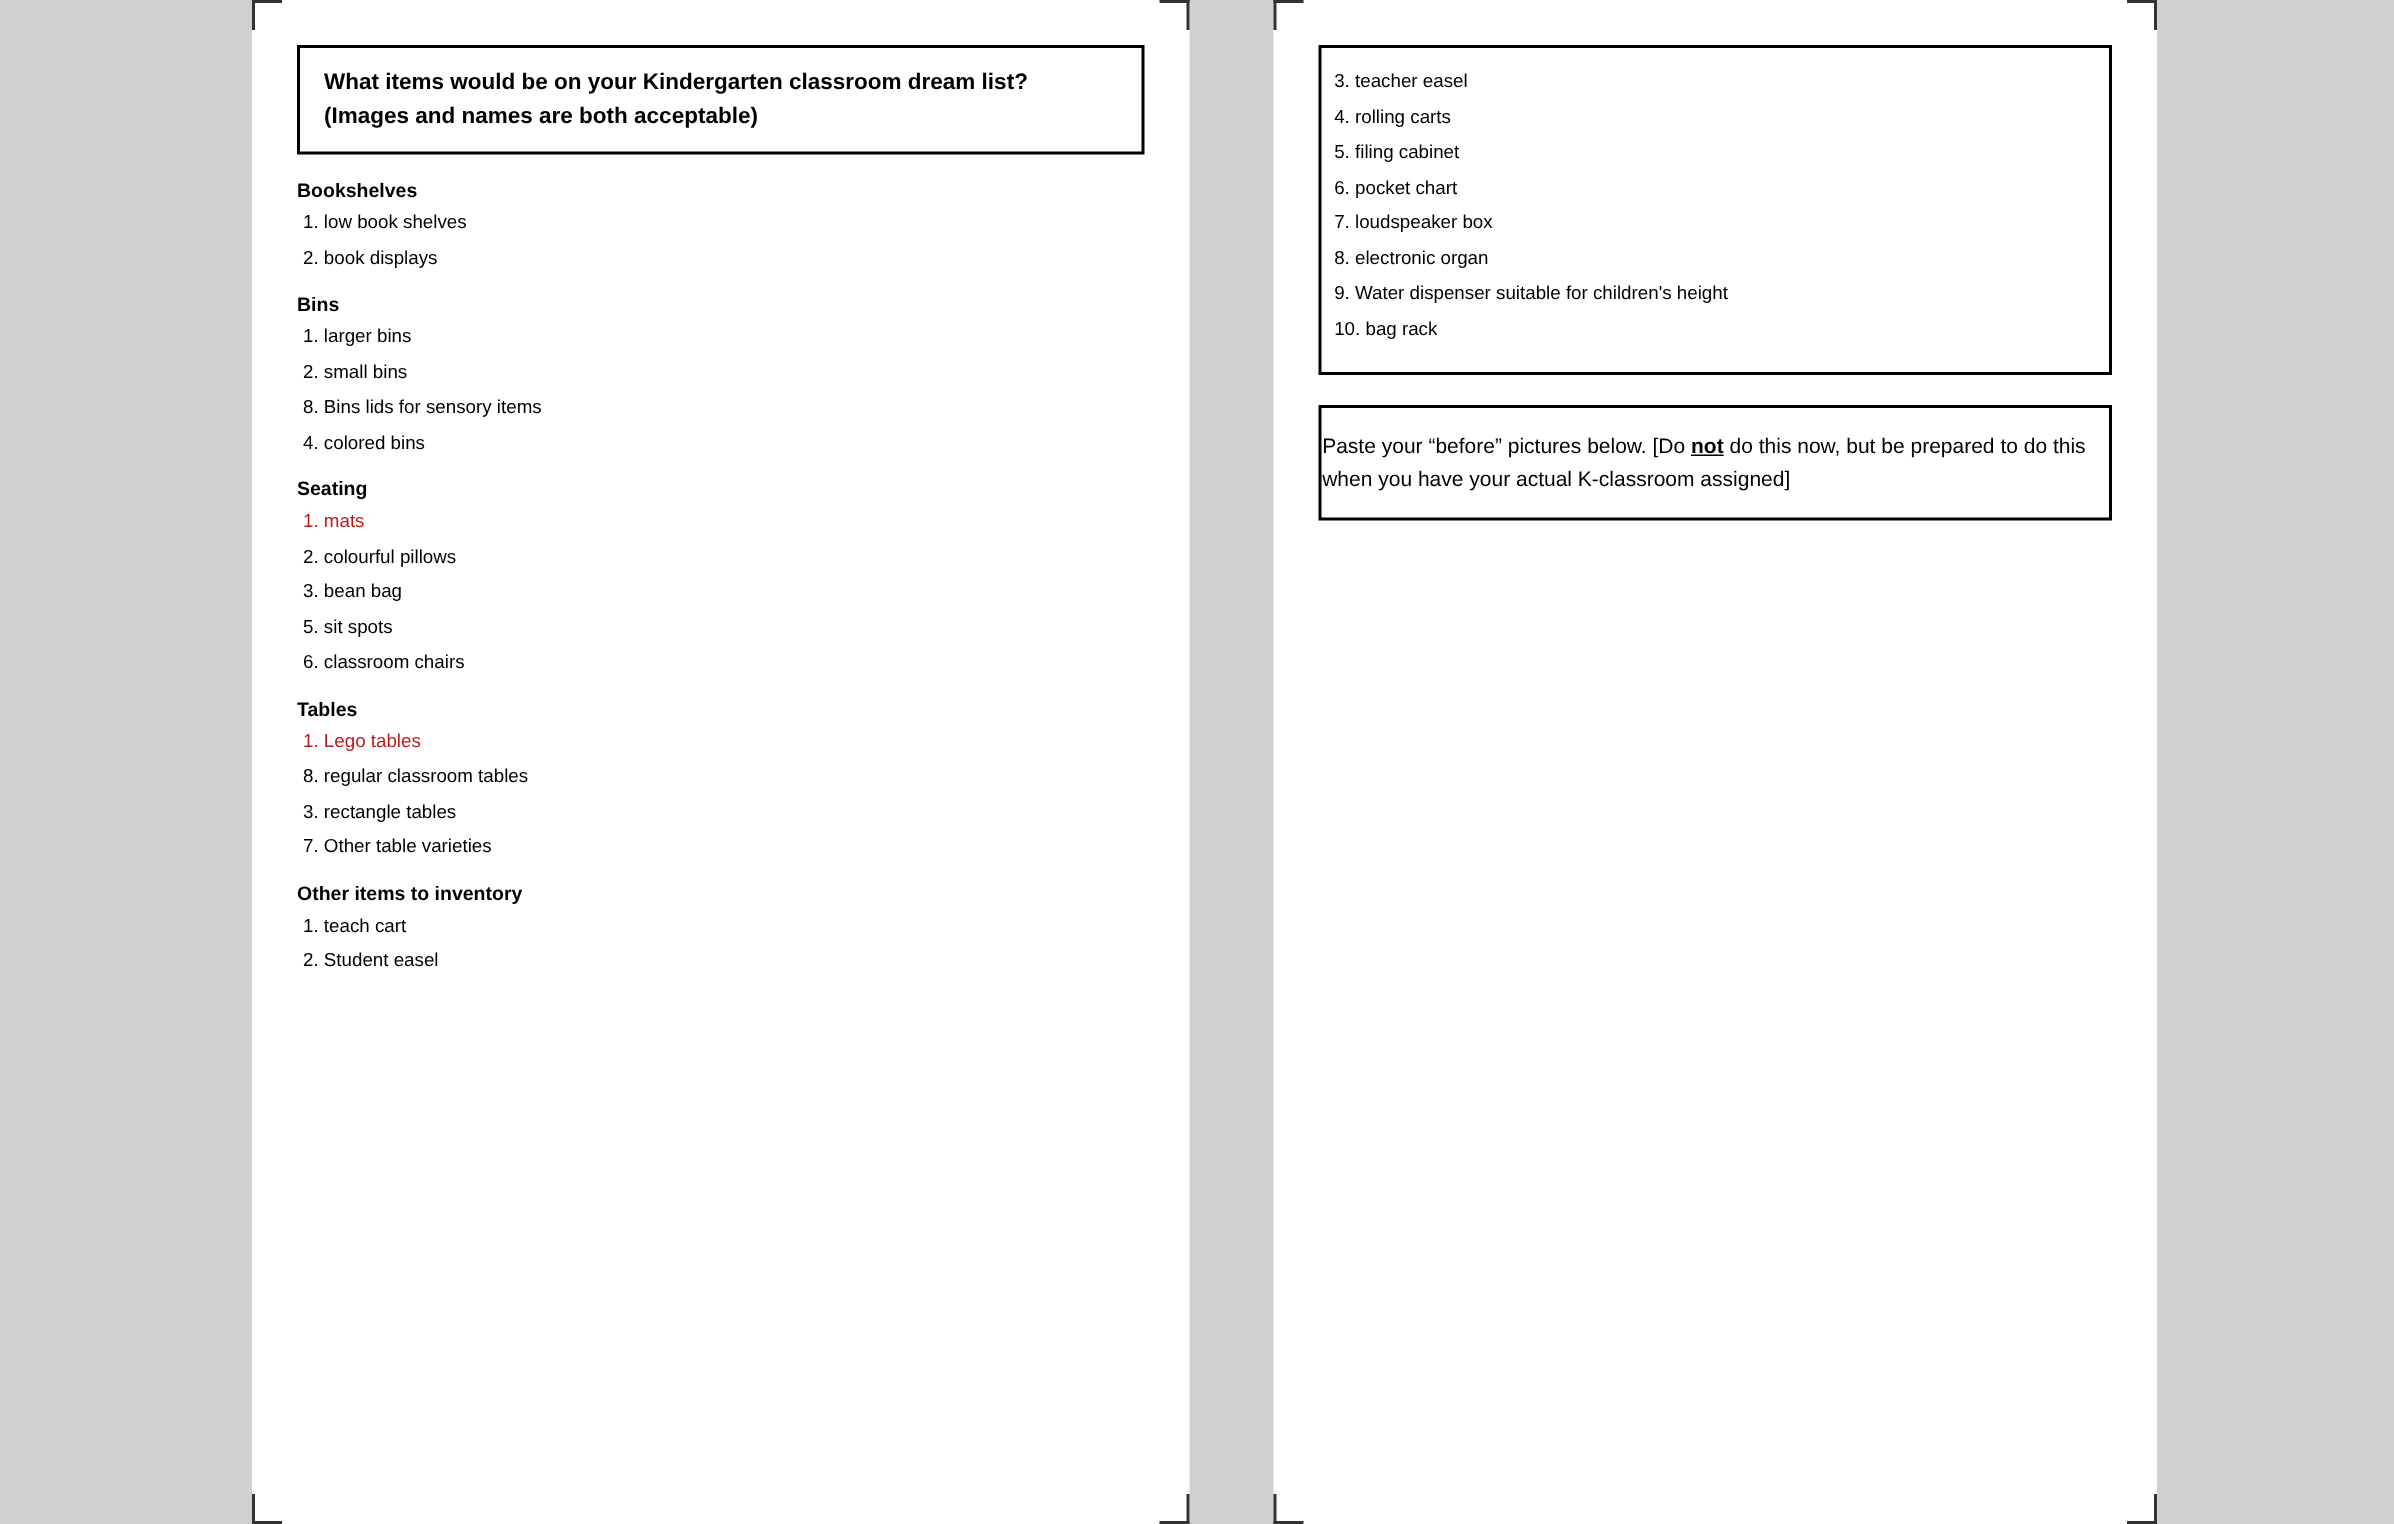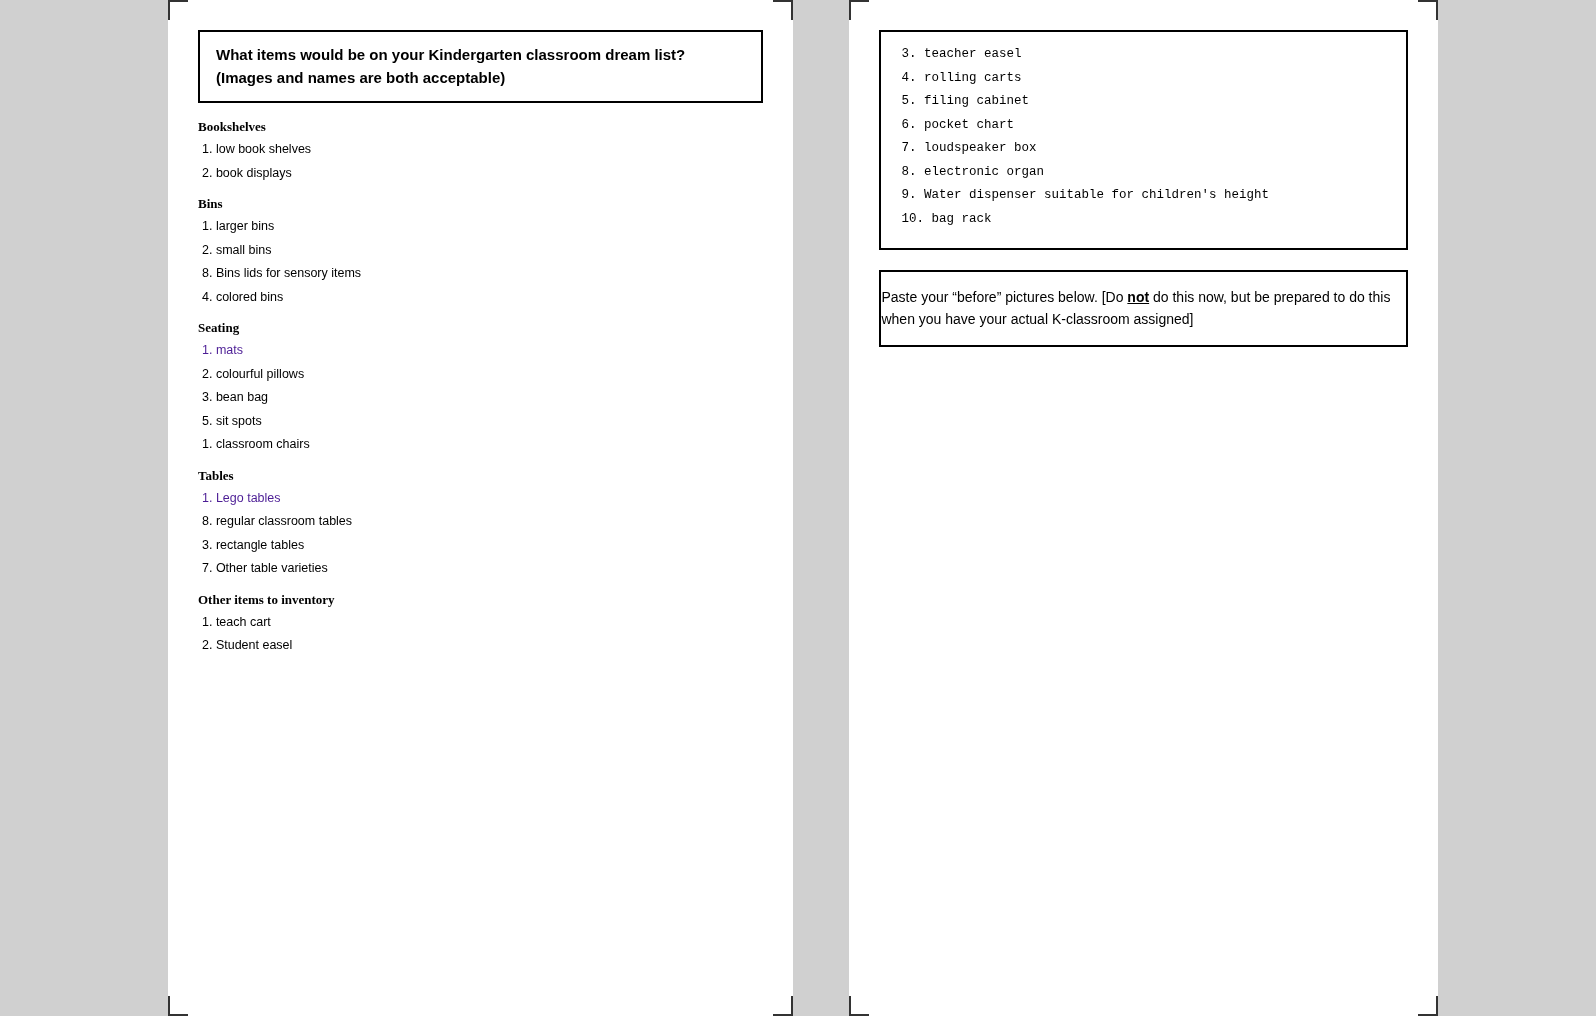--- a/index.html
+++ b/index.html
@@ -95,44 +95,42 @@
       font-size: 15px;
       font-weight: bold;
       line-height: 1.5;
     }
 
     .section-header {
       font-weight: bold;
       font-size: 13px;
       margin-top: 14px;
       margin-bottom: 6px;
-      font-family: Liberation Serif, serif;
     }
 
     .list-item {
       font-size: 12.5px;
       margin-bottom: 6px;
       margin-left: 4px;
       line-height: 1.4;
     }
 
     .list-item-red {
-      color: #4c1d95;
+      color: #b91c1c;
       font-size: 12.5px;
       margin-bottom: 6px;
       margin-left: 4px;
       line-height: 1.4;
     }
 
     .right-section-box {
       border: 2px solid #000;
-      padding: 14px 16px;
+      padding: 14px 4px;
       margin-top: 10px;
       margin-bottom: 8px;
-      font-family: Liberation Mono, monospace;
     }
 
     .paste-box {
       border: 2.5px solid #000;
       padding: 14px 0;
       margin-top: 20px;
     }
 
     .paste-text {
       font-size: 14px;
@@ -175,21 +173,21 @@
     <div class="list-item"><span>1. larger bins</span></div>
     <div class="list-item"><span>2. small bins</span></div>
     <div class="list-item"><span>8. Bins lids for sensory items</span></div>
     <div class="list-item"><span>4. colored bins</span></div>
 
     <div class="section-header">Seating</div>
     <div class="list-item-red"><span>1. mats</span></div>
     <div class="list-item"><span>2. colourful pillows</span></div>
     <div class="list-item"><span>3. bean bag</span></div>
     <div class="list-item"><span>5. sit spots</span></div>
-    <div class="list-item"><span>1. classroom chairs</span></div>
+    <div class="list-item"><span>6. classroom chairs</span></div>
 
     <div class="section-header">Tables</div>
     <div class="list-item-red"><span>1. Lego tables</span></div>
     <div class="list-item"><span>8. regular classroom tables</span></div>
     <div class="list-item"><span>3. rectangle tables</span></div>
     <div class="list-item"><span>7. Other table varieties</span></div>
 
     <div class="section-header">Other items to inventory</div>
     <div class="list-item"><span>1. teach cart</span></div>
     <div class="list-item"><span>2. Student easel</span></div>

